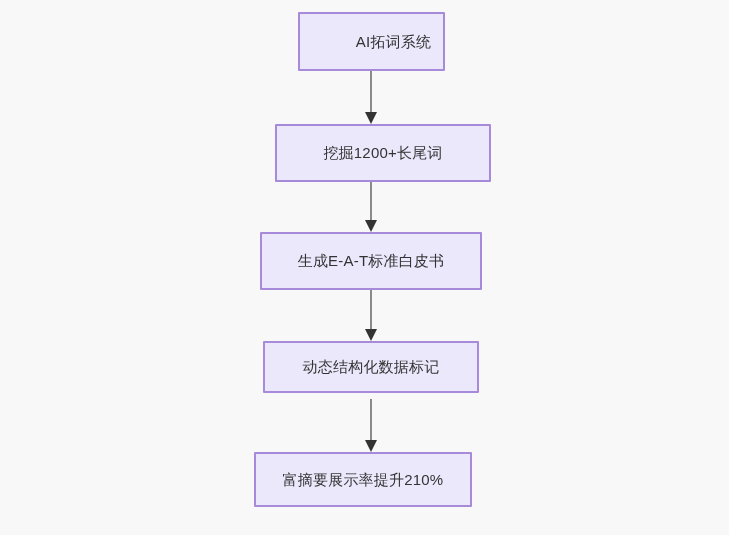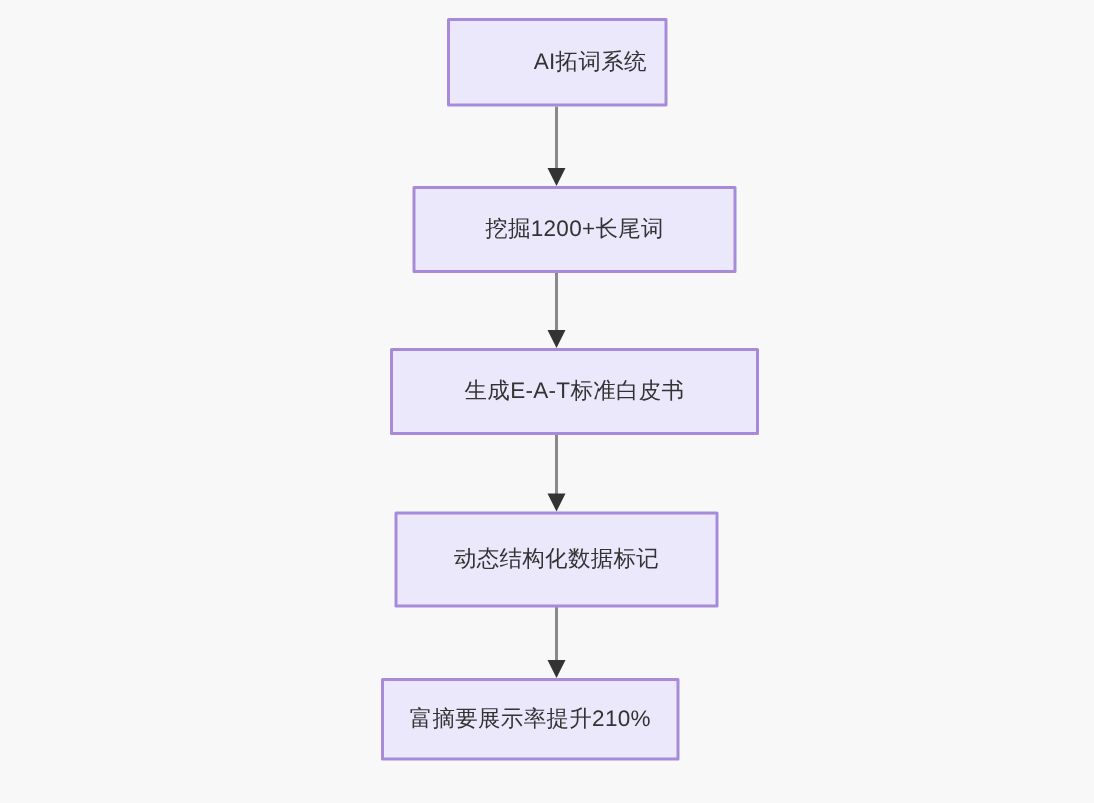--- a/index.html
+++ b/index.html
@@ -82,25 +82,25 @@
   </div>
 
   <div class="node" style="left:298px; top:12px; width:147px; height:59px;padding-left:44px;">
     <span class="node-label">AI拓词系统</span>
   </div>
 
   <div class="node" style="left:275px; top:124px; width:216px; height:58px;">
     <span class="node-label">挖掘1200+长尾词</span>
   </div>
 
-  <div class="node" style="left:260px; top:232px; width:246px; height:58px;">
+  <div class="node" style="left:260px; top:232px; width:222px; height:58px;">
     <span class="node-label">生成E-A-T标准白皮书</span>
   </div>
 
-  <div class="node" style="left:263px; top:341px; width:216px; height:64px;">
+  <div class="node" style="left:263px; top:341px; width:216px; height:52px;">
     <span class="node-label">动态结构化数据标记</span>
   </div>
 
-  <div class="node" style="left:254px; top:452px; width:199px; height:55px;">
+  <div class="node" style="left:254px; top:452px; width:218px; height:55px;">
     <span class="node-label">富摘要展示率提升210%</span>
   </div>
 
 </div>
 
 </body></html>

